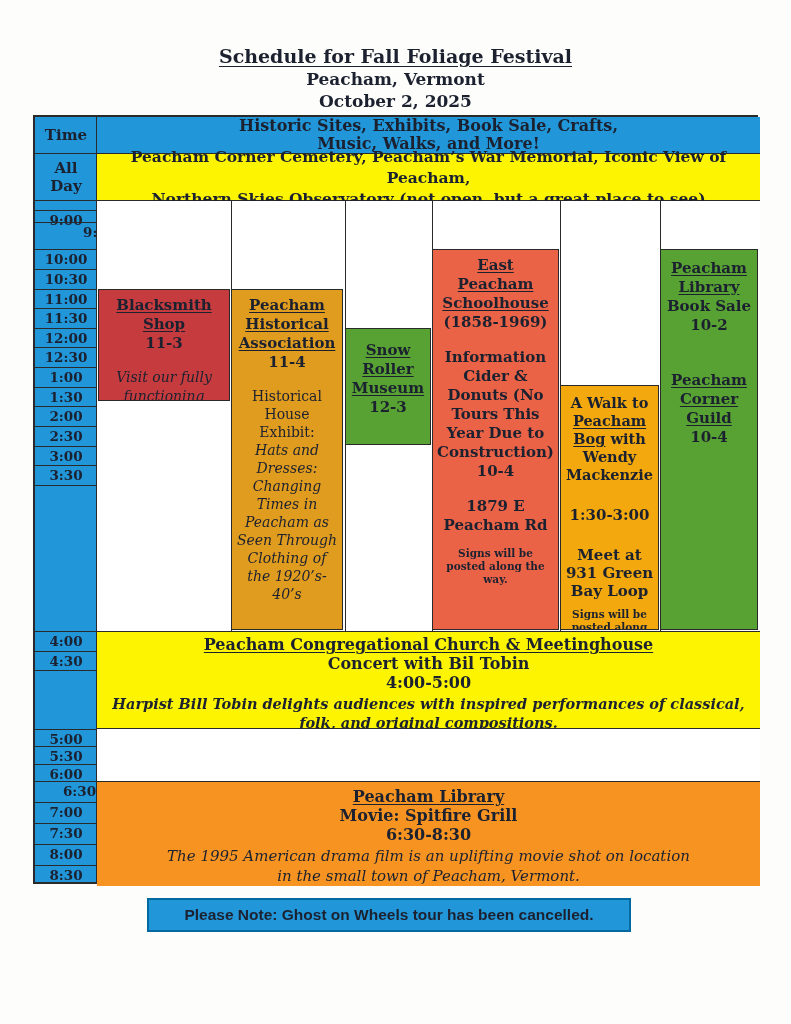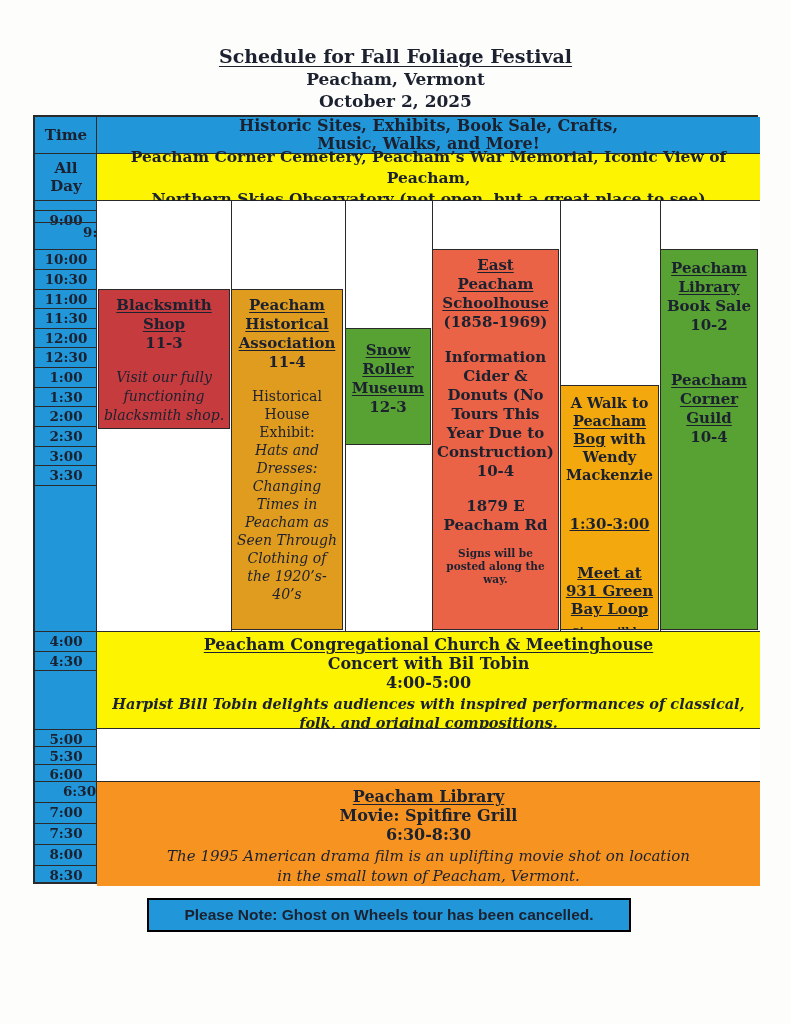--- a/index.html
+++ b/index.html
@@ -37,38 +37,38 @@
   .bi { font-style: italic; font-size: 15px; line-height: 20px; margin-top: 2px; }
 
   
   .ev { position: absolute; border: 1.5px solid var(--line); text-align: center; padding: 6px 4px; overflow: hidden; }
   .ev .t { font-weight: bold; font-size: 15px; line-height: 19px; text-decoration: underline; text-underline-offset: 2px; }
   .ev .h { font-weight: bold; font-size: 15px; line-height: 19px; }
   .ev .d { font-style: italic; font-size: 14px; line-height: 19px; margin-top: 15px; }
   .ev .sm { font-weight: bold; font-size: 10.5px; line-height: 13px; margin-top: 12px; }
   .u { text-decoration: underline; text-underline-offset: 2px; }
   .gap16 { margin-top: 16px; }
-  .gap14 { margin-top: 31px; text-decoration: underline; }
+  .gap14 { margin-top: 22px; }
   .gap36 { margin-top: 36px; }
 
-  .ev-blacksmith { left: 63px; top: 172px; width: 132px; height: 140px; background: var(--red); }
+  .ev-blacksmith { left: 63px; top: 172px; width: 132px; height: 112px; background: var(--red); }
   .ev-historical { left: 196px; top: 172px; width: 112px; height: 341px; background: var(--gold); }
   .ev-historical .lbl { font-size: 14px; line-height: 18px; margin-top: 15px; }
   .ev-historical .exi { font-style: italic; font-size: 14px; line-height: 18px; }
   .ev-snow { left: 310px; top: 211px; width: 86px; height: 117px; background: var(--green); padding-top: 12px; }
   .ev-school { left: 397px; top: 132px; width: 127px; height: 381px; background: var(--orange-red); }
   .ev-walk { left: 525px; top: 268px; width: 99px; height: 245px; background: var(--amber); padding-top: 8px; }
   .ev-walk .t0 { font-weight: bold; font-size: 14.5px; line-height: 18px; }
   .ev-walk .h { line-height: 18px; }
   .ev-walk .sm { margin-top: 8px; }
   .ev-library { left: 625px; top: 132px; width: 98px; height: 381px; background: var(--green); padding-top: 9px; }
   .ev-library .h { line-height: 19px; }
 
   
-  .note { position: absolute; left: 147px; top: 898px; width: 484px; height: 34px; background: var(--blue); border: 2px solid #000000; display: flex; align-items: center; justify-content: center; font-family: "Liberation Sans", sans-serif; font-weight: bold; font-size: 15.5px; }
+  .note { position: absolute; left: 147px; top: 898px; width: 484px; height: 34px; background: var(--blue); border: 2px solid #0369a1; display: flex; align-items: center; justify-content: center; font-family: "Liberation Sans", sans-serif; font-weight: bold; font-size: 15.5px; }
 
   .preline { white-space: pre-line; text-align: center; }
 </style>
 </head>
 <body>
 
 <div class="page">
 
   <div class="titles">
     <div class="t1">Schedule for Fall Foliage Festival</div>

